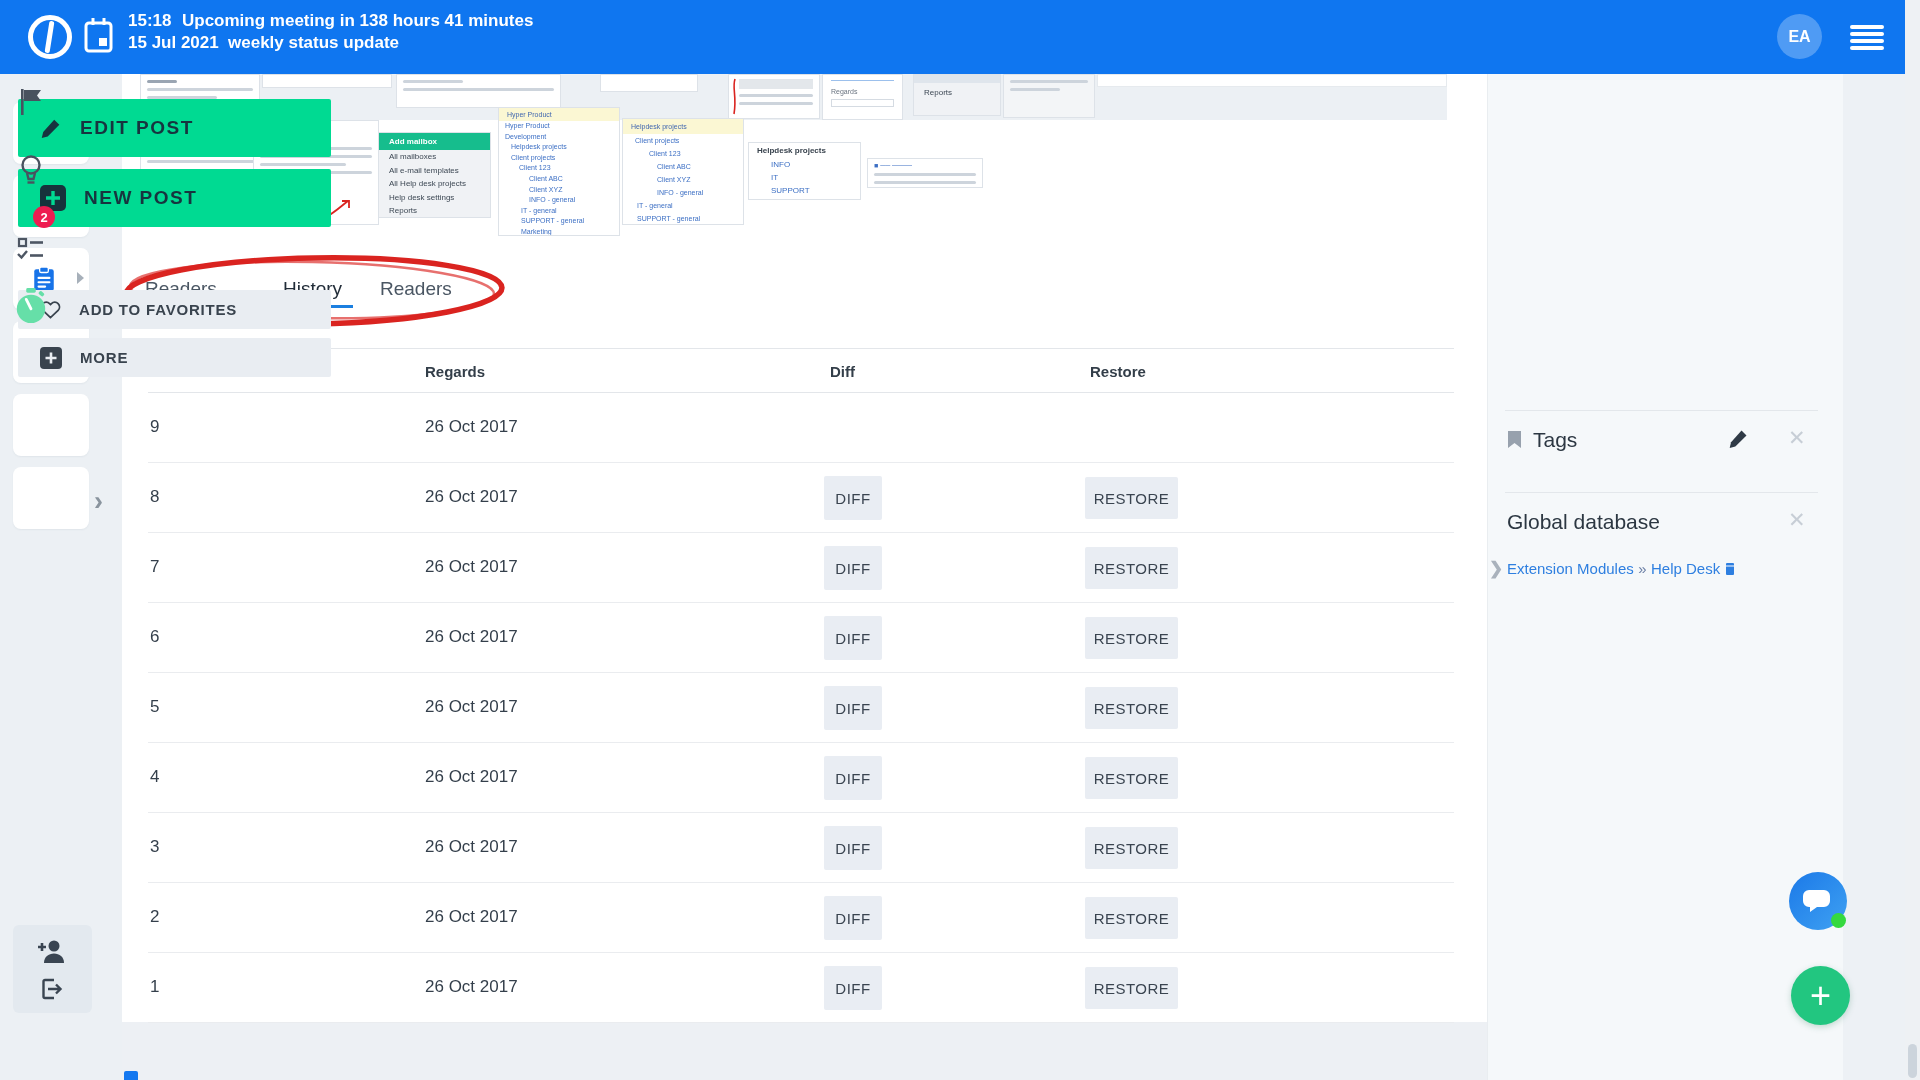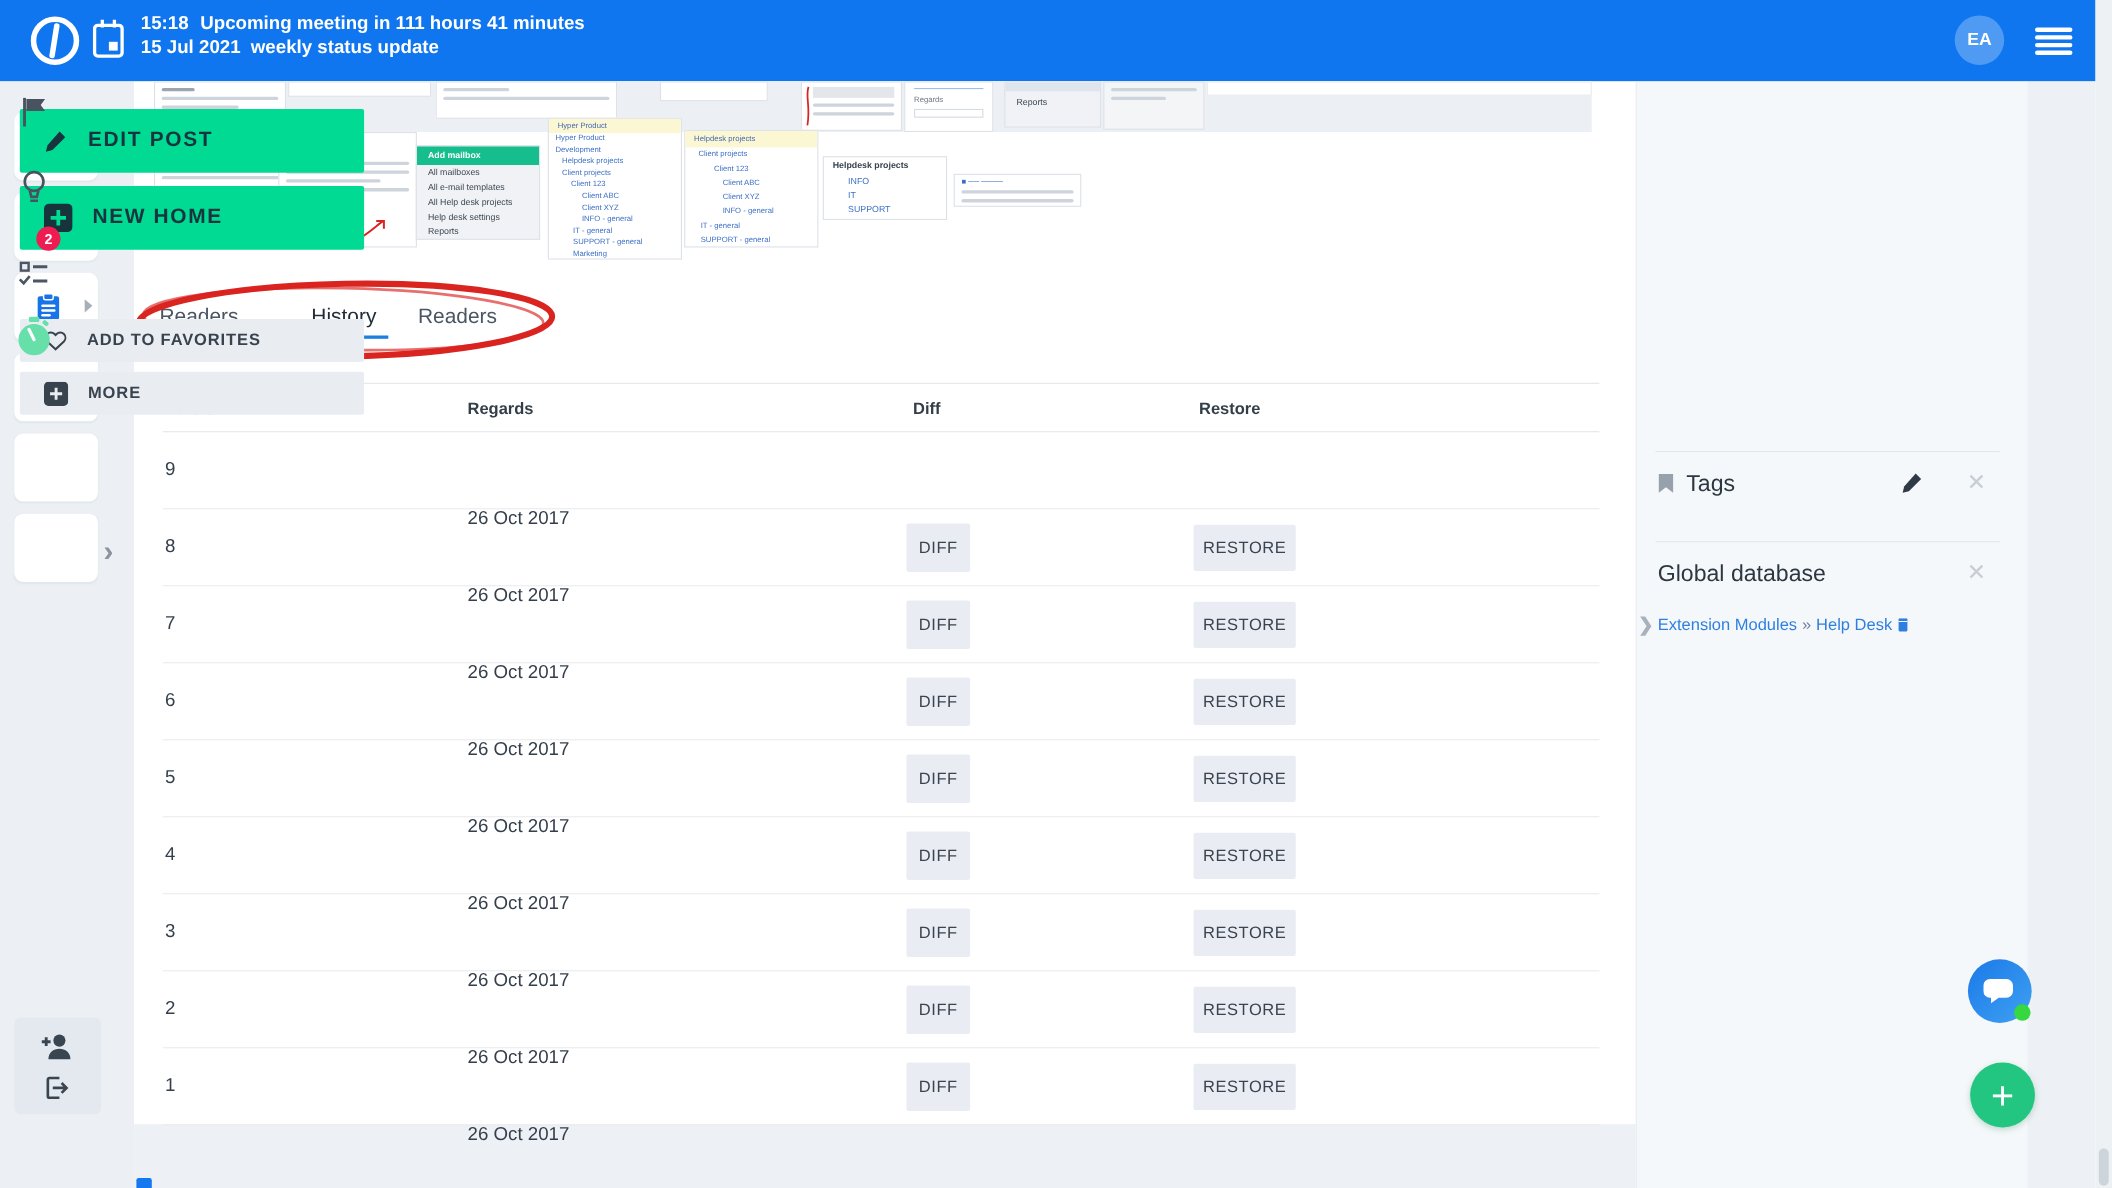--- a/index.html
+++ b/index.html
@@ -79,21 +79,21 @@
   .tab{position:absolute;top:278px;font-size:19px;color:#4a5663;cursor:pointer;white-space:nowrap;}
   .tab.active{color:#222d39;}
   #tab-underline{left:283px;top:305px;width:70px;height:3px;background:#1b7fe0;}
 
   
   #htable{left:148px;top:348px;width:1306px;}
   #thead{position:relative;height:45px;border-top:1px solid #e3e6ea;border-bottom:1px solid #e3e6ea;}
   .th{position:absolute;top:14px;font-size:15px;font-weight:700;color:#333e49;}
   .hrow{position:relative;height:70px;border-bottom:1px solid #eaecef;}
   .cell-version{position:absolute;left:2px;top:24px;font-size:17px;color:#343f4b;}
-  .cell-updated{position:absolute;left:277px;top:24px;font-size:17px;color:#343f4b;margin-top:44px;}
+  .cell-updated{position:absolute;left:277px;top:24px;font-size:17px;color:#343f4b;}
   .rowbtn{position:absolute;background:#e9edf3;border:none;border-radius:2px;font-size:15px;color:#3a4450;
           letter-spacing:.5px;cursor:pointer;}
   .btn-diff{left:676px;top:13px;width:58px;height:44px;}
   .btn-restore{left:937px;top:14px;width:93px;height:42px;}
 
   
   #rpanel{left:1487px;top:74px;width:356px;height:1006px;background:#f5f8fa;border-left:1px solid #e9edf0;}
   .rp{position:absolute;left:18px;width:313px;display:flex;align-items:center;cursor:pointer;border-radius:2px;}
   .greenbtn{background:#00da92;height:58px;color:#17343f;font-size:19px;font-weight:700;letter-spacing:1.5px;}
   .graybtn{background:#e9edf2;height:39px;color:#39434e;font-size:15px;font-weight:600;letter-spacing:.8px;}
@@ -127,21 +127,21 @@
       <div class="ring"></div>
       <div class="bar"></div>
     </div>
     <svg class="abs" style="left:84px;top:17px" width="29" height="38" viewBox="0 0 29 38">
       <rect x="2" y="6" width="25" height="28" rx="3" fill="none" stroke="#fff" stroke-width="3"></rect>
       <line x1="9" y1="1" x2="9" y2="8" stroke="#fff" stroke-width="3"></line>
       <line x1="20" y1="1" x2="20" y2="8" stroke="#fff" stroke-width="3"></line>
       <rect x="15" y="21" width="8" height="8" fill="#fff"></rect>
     </svg>
     <span class="abs tb-text" style="left:128px;top:11px">15:18</span>
-    <span class="abs tb-text" style="left:182px;top:11px">Upcoming meeting in 111 hours 41 minutes</span>
+    <span class="abs tb-text" style="left:182px;top:11px">Upcoming meeting in 138 hours 41 minutes</span>
     <span class="abs tb-text" style="left:128px;top:33px">15 Jul 2021</span>
     <span class="abs tb-text" style="left:228px;top:33px">weekly status update</span>
     <div id="avatar" class="abs">EA</div>
     <div id="burger" class="abs">
       <i style="top:0"></i>
         <i style="top:7px"></i>
         <i style="top:14px"></i>
         <i style="top:21px"></i>
     </div>
   </div>
@@ -406,21 +406,21 @@
     </span>
     <span>EDIT POST</span>
   </div>
   <div class="rp greenbtn abs" style="top:169px">
     <span class="bic">
       <svg width="26" height="26" viewBox="0 0 26 26">
           <rect x="0" y="0" width="26" height="26" rx="5" fill="#17333c"></rect>
       <path d="M13 6v14 M6 13h14" stroke="#00da92" stroke-width="3.4"></path>
         </svg>
     </span>
-    <span>NEW HOME</span>
+    <span>NEW POST</span>
   </div>
   <div class="rp graybtn abs" style="top:290px">
     <span class="bic">
       <svg width="21" height="19" viewBox="0 0 22 20">
           <path d="M11 18.5 3 11a5.2 5.2 0 0 1 0-7.2 4.9 4.9 0 0 1 7 0l1 1 1-1a4.9 4.9 0 0 1 7 0 5.2 5.2 0 0 1 0 7.2z" fill="none" stroke="#39434e" stroke-width="1.9"></path>
         </svg>
     </span>
     <span>ADD TO FAVORITES</span>
   </div>
   <div class="rp graybtn abs" style="top:338px">

